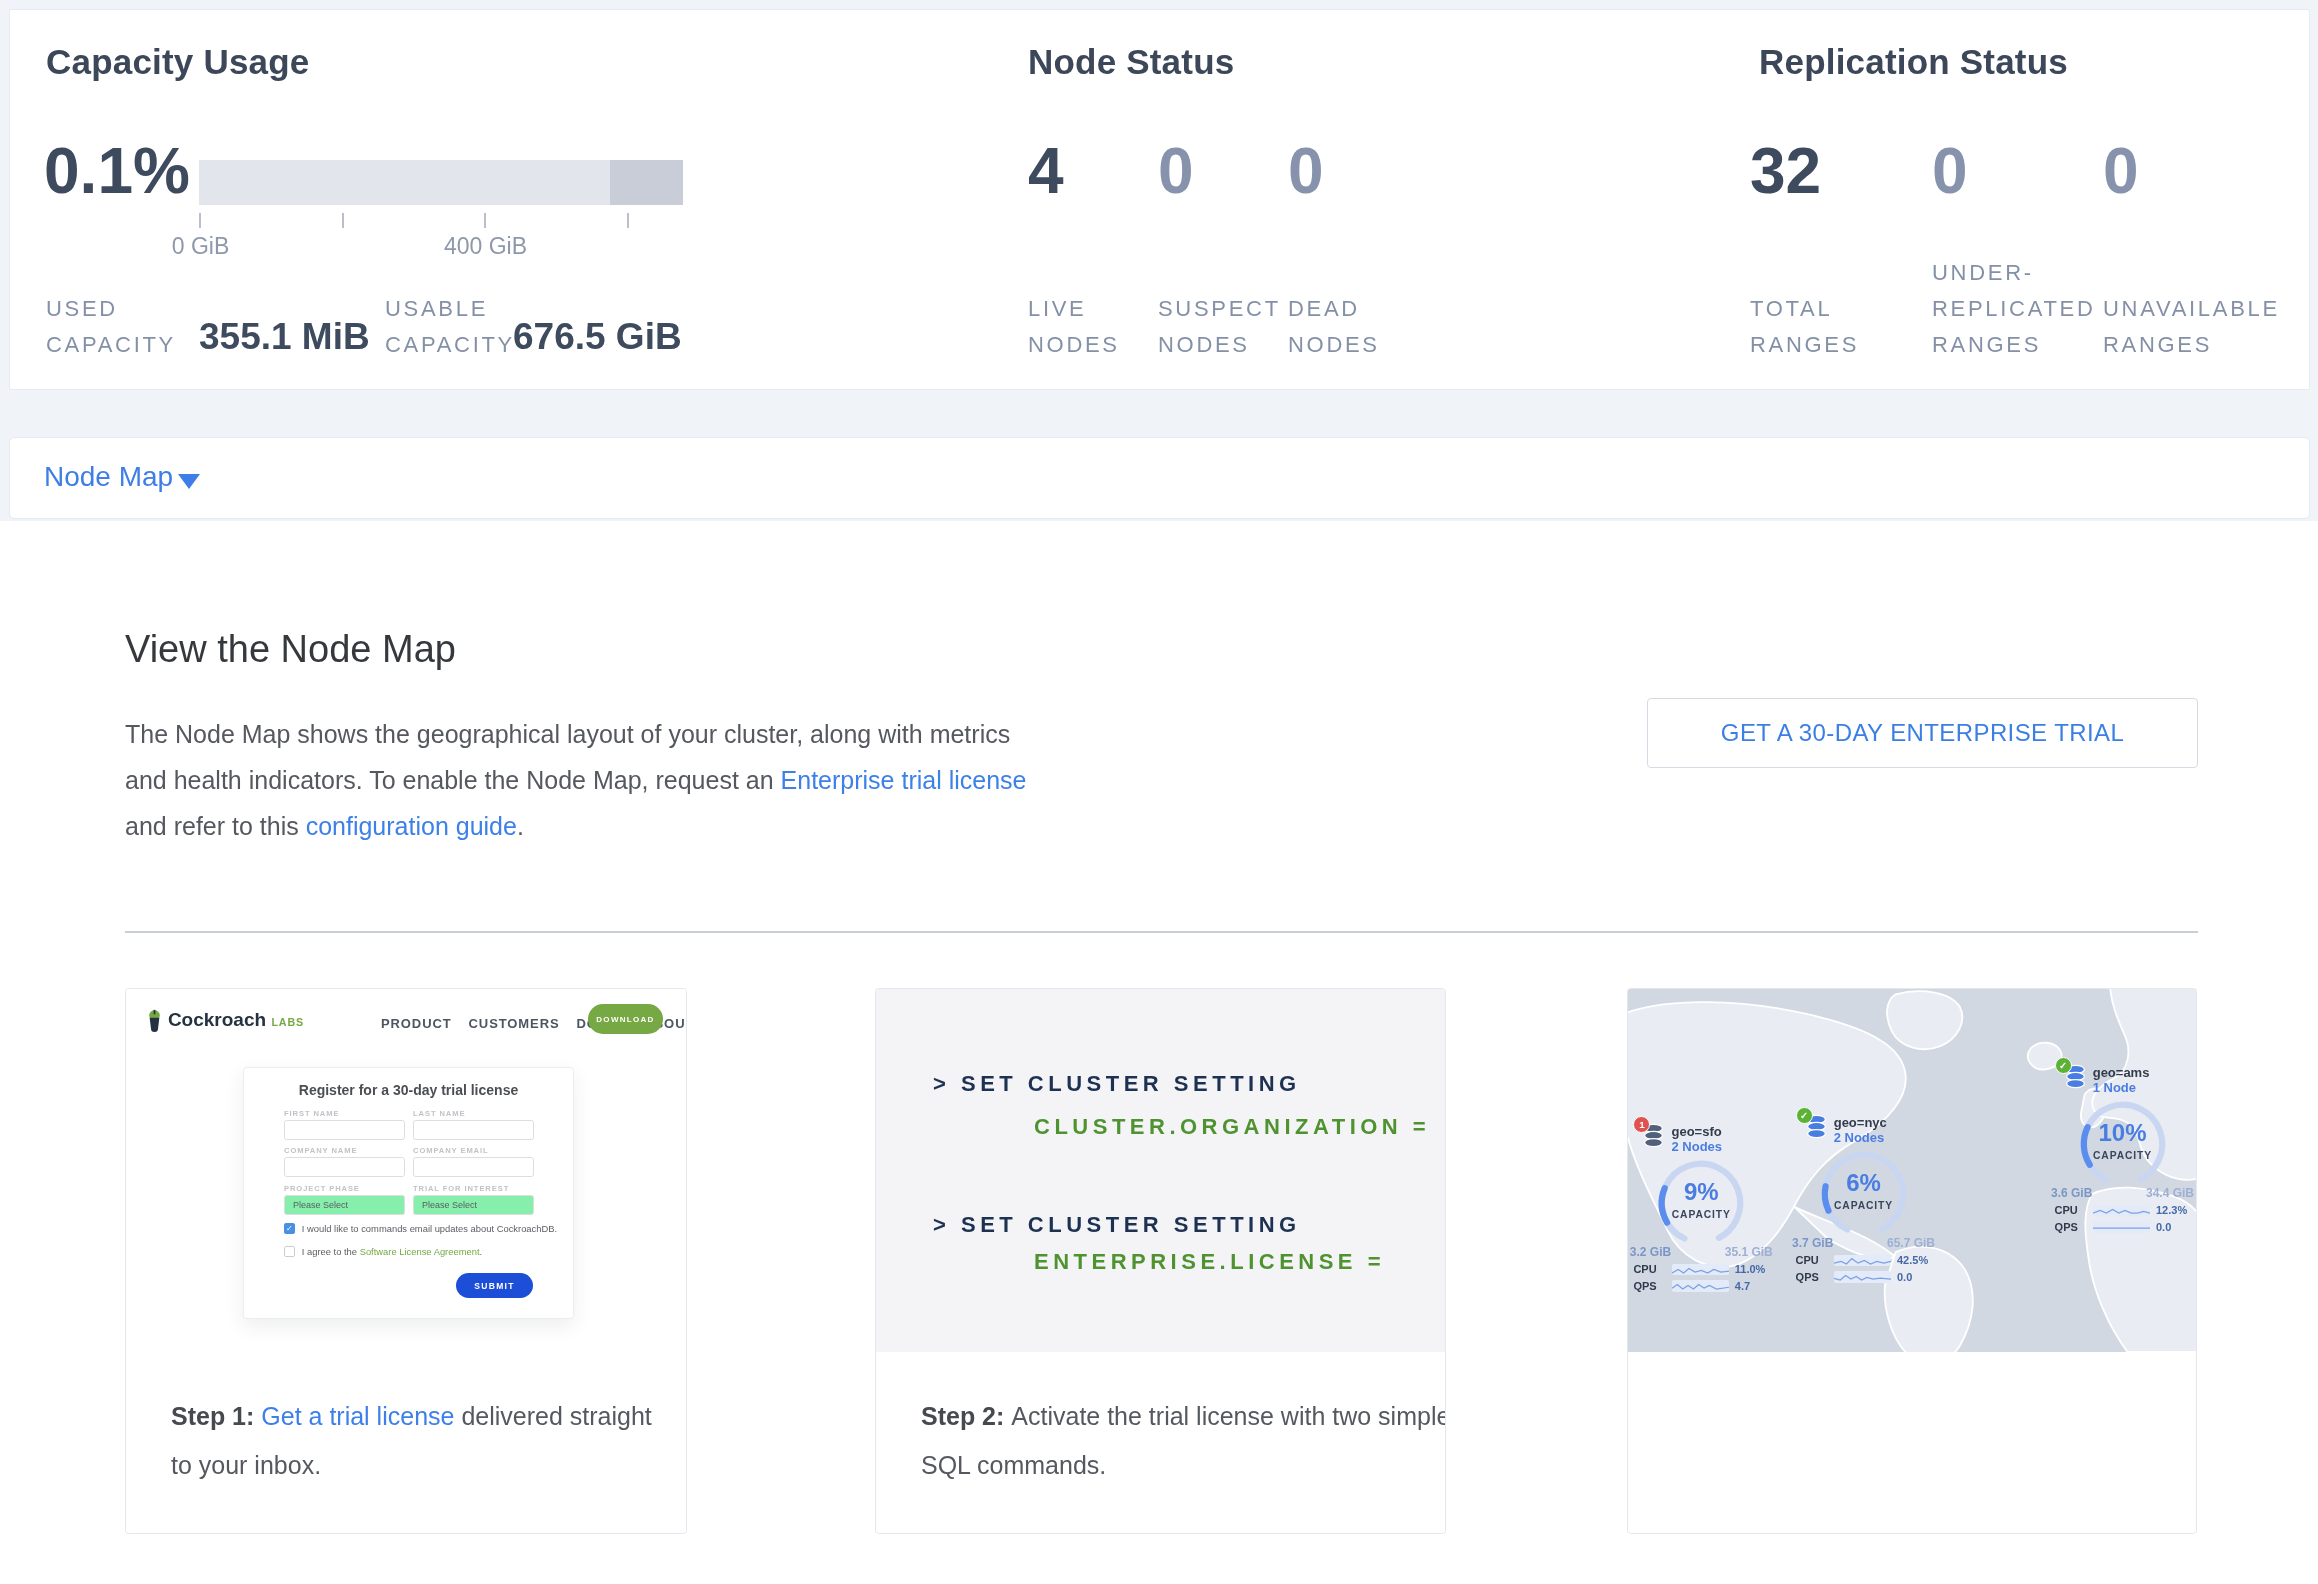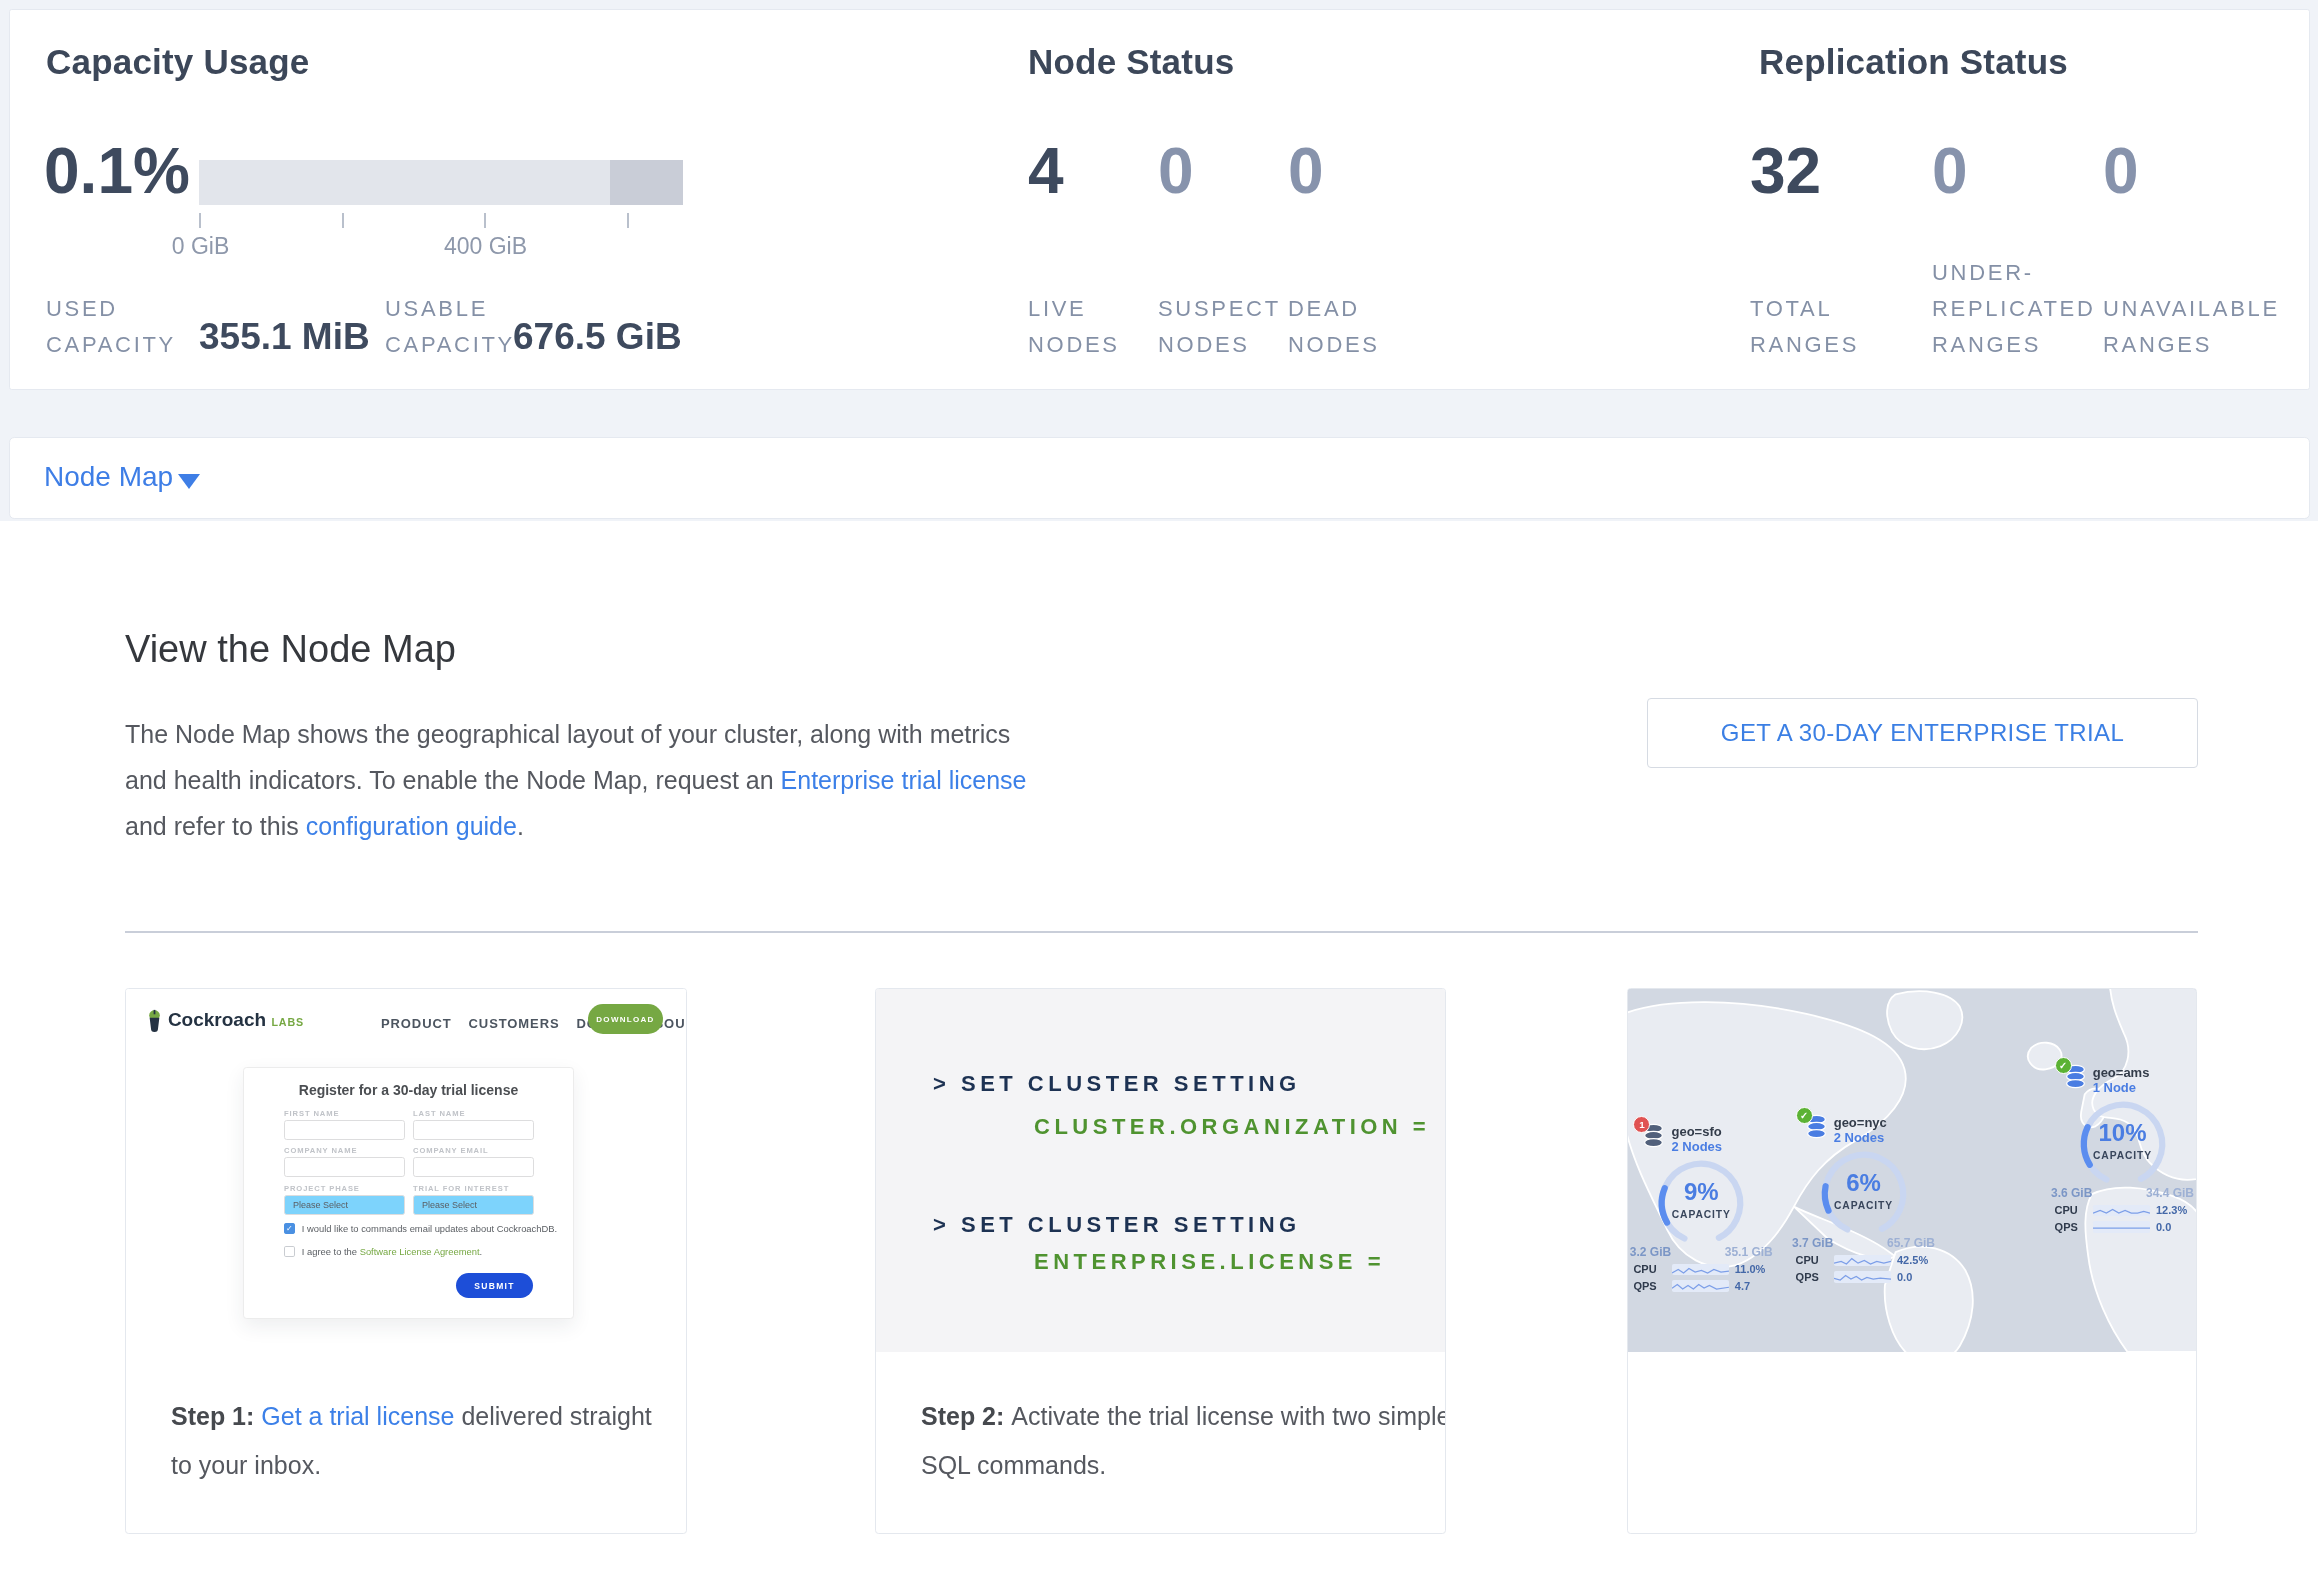--- a/index.html
+++ b/index.html
@@ -53,21 +53,21 @@
   .mini-nav { position:absolute; left:255px; top:27px; display:flex; gap:17px; }
   .mini-nav span { font-size:13px; letter-spacing:0.9px; color:#4c5560; font-weight:700; }
   .mini-dl { position:absolute; left:462px; top:15px; width:75px; height:30px; border-radius:15px; background:#76a843;
     display:flex; align-items:center; justify-content:center; }
   .mini-dl span { color:#fff; font-size:8px; letter-spacing:1.3px; font-weight:700; }
   .mini-form { position:absolute; left:117px; top:78px; width:331px; height:252px; background:#fff;
     border:0.9px solid #ececec; border-radius:3.6px; box-shadow:0 7.1px 19.6px rgba(40,50,70,.08); }
   .mf-title { position:absolute; left:0; top:14.3px; width:100%; text-align:center; font-size:14px; font-weight:600; color:#4b4e52; }
   .mf-label { position:absolute; font-size:7.6px; letter-spacing:0.9px; color:#c0c3c8; font-weight:700; }
   .mf-input { position:absolute; width:121px; height:19.6px; border:0.9px solid #ddddde; border-radius:2.7px; background:#fff; }
-  .mf-select { position:absolute; width:121px; height:19.6px; border:0.9px solid #ddddde; border-radius:2.7px; background:#7dd3fc;
+  .mf-select { position:absolute; width:121px; height:19.6px; border:0.9px solid #ddddde; border-radius:2.7px; background:#86efac;
     font-size:9px; color:#5a5e63; line-height:18px; padding-left:8px; }
   .mf-check { position:absolute; display:flex; align-items:center; gap:7.1px; font-size:9.4px; color:#5a5e63; }
   .mf-box { width:10.7px; height:10.7px; border-radius:1.8px; border:0.9px solid #c9ccd1; display:flex; align-items:center; justify-content:center; }
   .mf-box.checked { background:#4a90e2; border-color:#4a90e2; color:#fff; font-size:8px; }
   .mf-green { color:#76a843; }
   .mf-submit { position:absolute; left:212px; top:205px; width:77px; height:25px; border-radius:12.5px; background:#1d4ed8;
     display:flex; align-items:center; justify-content:center; }
   .mf-submit span { color:#fff; font-size:8.5px; letter-spacing:1.3px; font-weight:700; }
 
   

